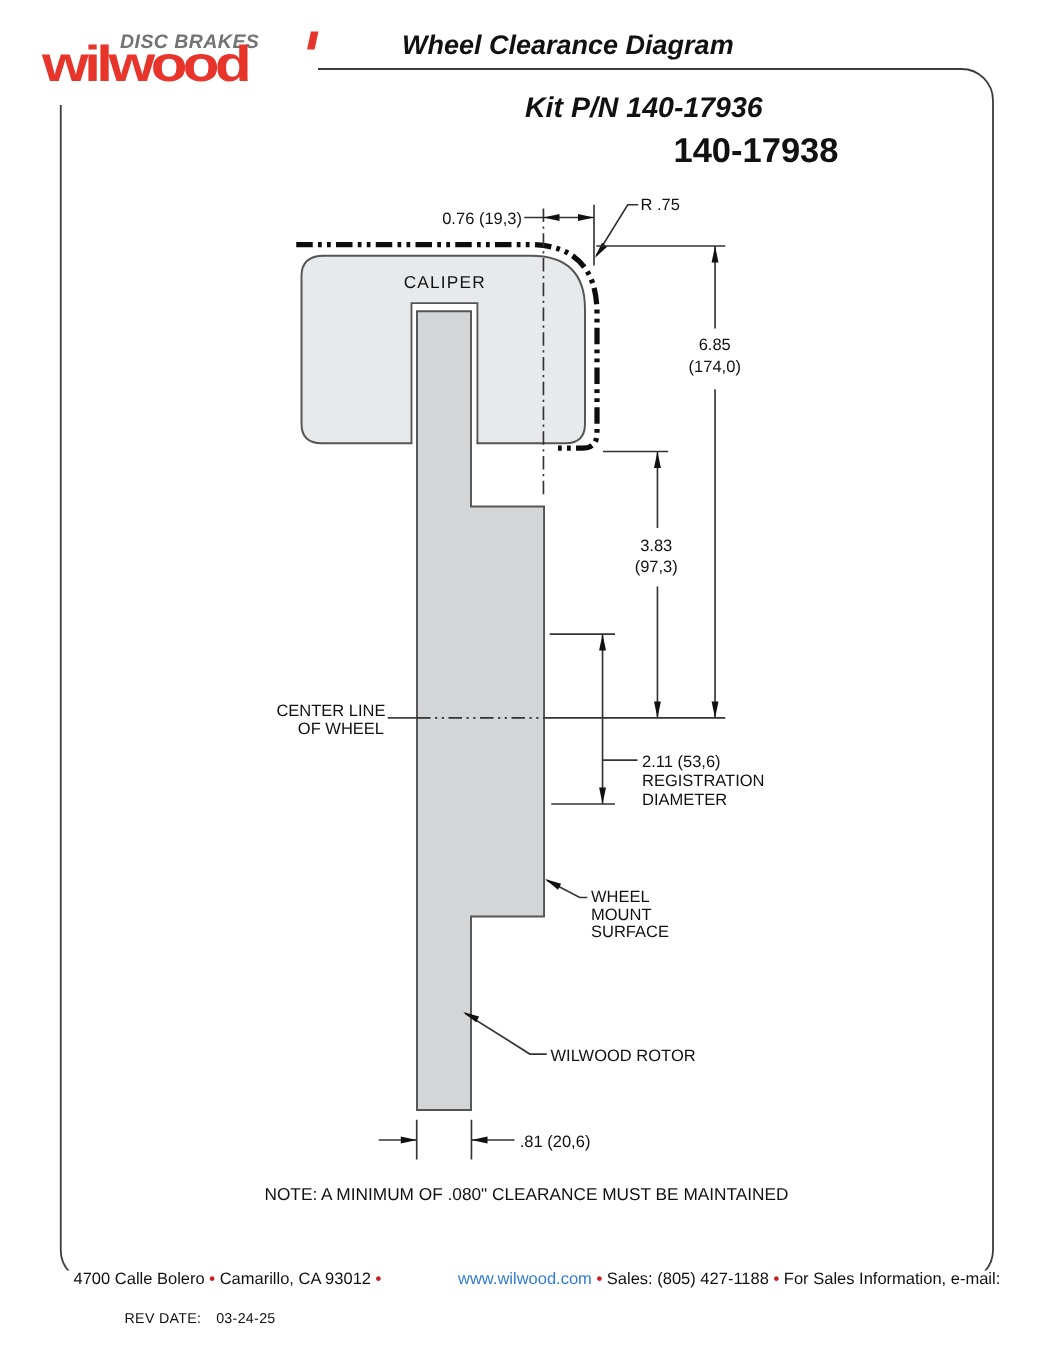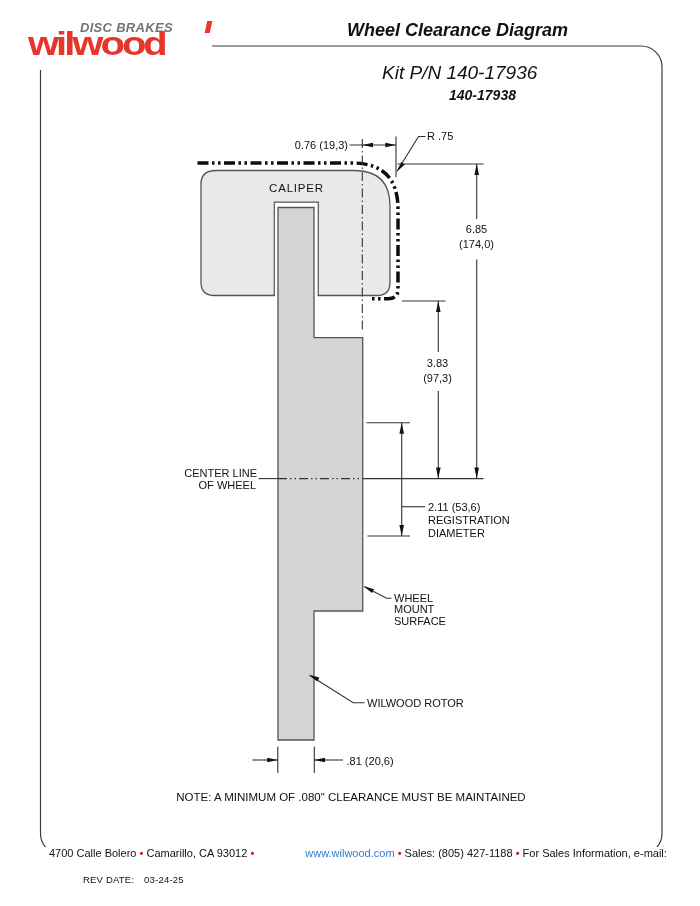--- a/index.html
+++ b/index.html
@@ -8,24 +8,24 @@
   .abs{position:absolute;}
   svg text{font-family:"Liberation Sans","DejaVu Sans",sans-serif;fill:#111;}
 
   
   .logo{left:28px;top:14px;width:184px;height:56px;background:#fff;z-index:3;}
   .logo-tag{position:absolute;left:52px;top:6px;font-size:13px;font-weight:bold;font-style:italic;
             letter-spacing:.3px;color:#737373;white-space:nowrap;}
   .logo-bar{position:absolute;left:178px;top:7px;width:5px;height:12px;background:#e8352b;transform:skewX(-12deg);}
   .logo-brand{position:absolute;left:0px;top:12px;font-size:40px;font-weight:bold;line-height:1;
               color:#e8352b;letter-spacing:-3px;transform:scaleY(.84);transform-origin:left top;white-space:nowrap;}
-  .title{left:268px;top:20px;width:300px;text-align:right;font-size:18px;font-weight:bold;
+  .title{left:268px;top:20px;width:300px;text-align:left;font-size:18px;font-weight:bold;
          font-style:italic;white-space:nowrap;z-index:3;}
-  .kit1{left:382px;top:62px;font-size:19px;font-weight:normal;font-style:italic;white-space:nowrap;z-index:3;}
-  .kit2{left:449px;top:87px;font-size:14px;font-weight:bold;font-style:italic;white-space:nowrap;z-index:3;}
+  .kit1{left:350px;top:62px;font-size:19px;font-weight:bold;font-style:italic;white-space:nowrap;z-index:3;}
+  .kit2{left:449px;top:87px;font-size:23px;font-weight:bold;white-space:nowrap;z-index:3;}
 
   
   .note{left:40px;top:790px;width:622px;text-align:center;font-size:11.5px;line-height:15.5px;z-index:3;}
   .footer{left:40px;top:847px;width:622px;text-align:center;font-size:11px;white-space:nowrap;z-index:3;}
   .footer-inner{display:inline-block;background:#fff;padding:0 9px;}
   .footer .b{color:#cc2020;font-weight:bold;}
   .footer .lnk{color:#2f7bd4;text-decoration:none;cursor:pointer;margin-left:48px;}
   .rev{left:55px;top:874px;font-size:9.5px;letter-spacing:.2px;z-index:3;}
   .rev .lbl{margin-right:7px;padding-left:28px;}
 </style>

